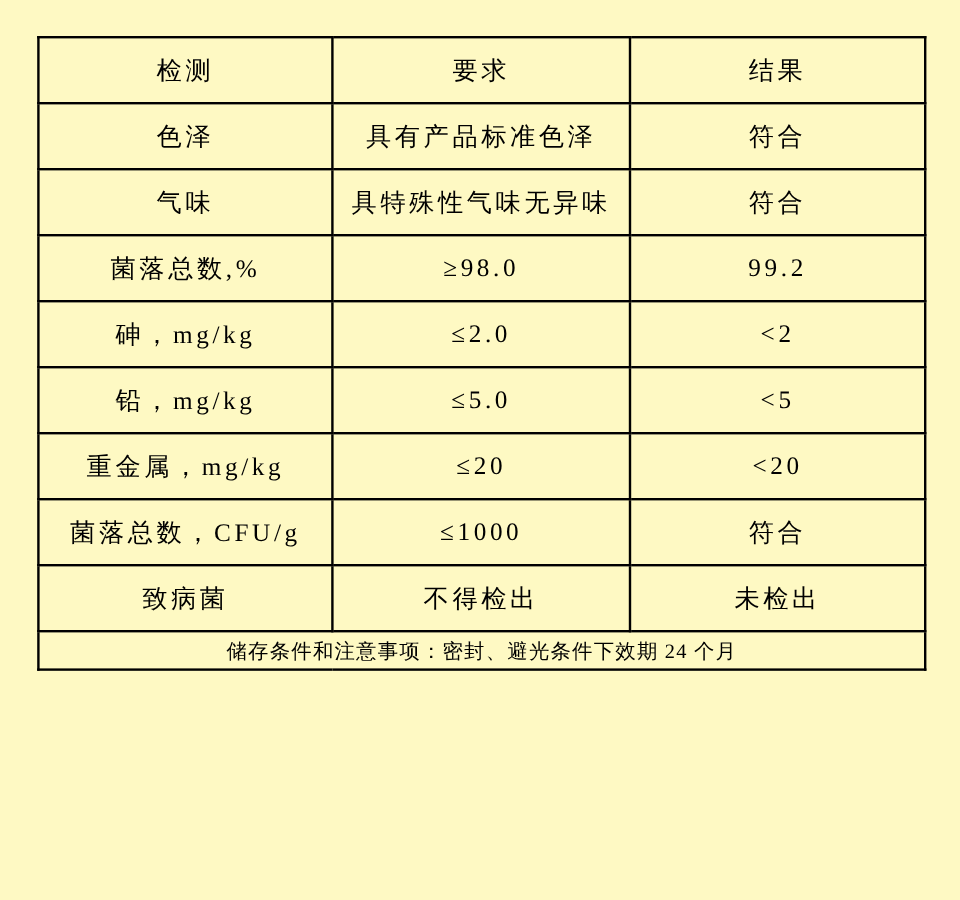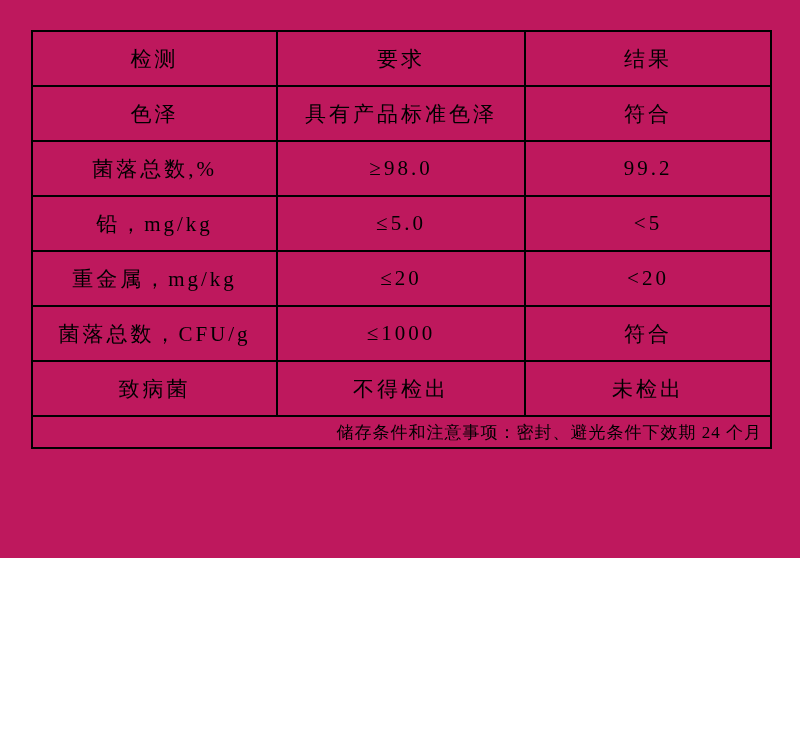--- a/index.html
+++ b/index.html
@@ -10,22 +10,22 @@
   body {
     width: 800px;
     height: 750px;
     position: relative;
     font-family: "Liberation Serif", "DejaVu Serif", serif;
     color: #000000;
   }
   .page {
     position: absolute;
     left: 0; top: 0;
-    width: 800px; height: 558px;
-    background: #be185d;
+    width: 800px; height: 750px;
+    background: #fef9c3;
   }
   table.inspection {
     position: absolute;
     left: 31px;
     top: 30px;
     width: 739px;
     border-collapse: collapse;
     table-layout: fixed;
   }
   table.inspection td {
@@ -39,21 +39,21 @@
     overflow: hidden;
     white-space: nowrap;
   }
   col.c1 { width: 245px; }
   col.c2 { width: 248px; }
   col.c3 { width: 246px; }
   tr.footer-row td {
     height: 26px;
     font-size: 17px;
     letter-spacing: 1px;
-    text-align: right;
+    text-align: center;
     padding: 2px 8px;
   }
 </style>
 </head>
 <body>
 
 <div class="page">
   <table class="inspection">
     <colgroup>
       <col class="c1">
@@ -65,23 +65,33 @@
         <td>检测</td>
         <td>要求</td>
         <td>结果</td>
       </tr>
       <tr>
         <td>色泽</td>
         <td>具有产品标准色泽</td>
         <td>符合</td>
       </tr>
       <tr>
+        <td>气味</td>
+        <td>具特殊性气味无异味</td>
+        <td>符合</td>
+      </tr>
+      <tr>
         <td>菌落总数,%</td>
         <td>≥98.0</td>
         <td>99.2</td>
+      </tr>
+      <tr>
+        <td>砷，mg/kg</td>
+        <td>≤2.0</td>
+        <td>&lt;2</td>
       </tr>
       <tr>
         <td>铅，mg/kg</td>
         <td>≤5.0</td>
         <td>&lt;5</td>
       </tr>
       <tr>
         <td>重金属，mg/kg</td>
         <td>≤20</td>
         <td>&lt;20</td>

